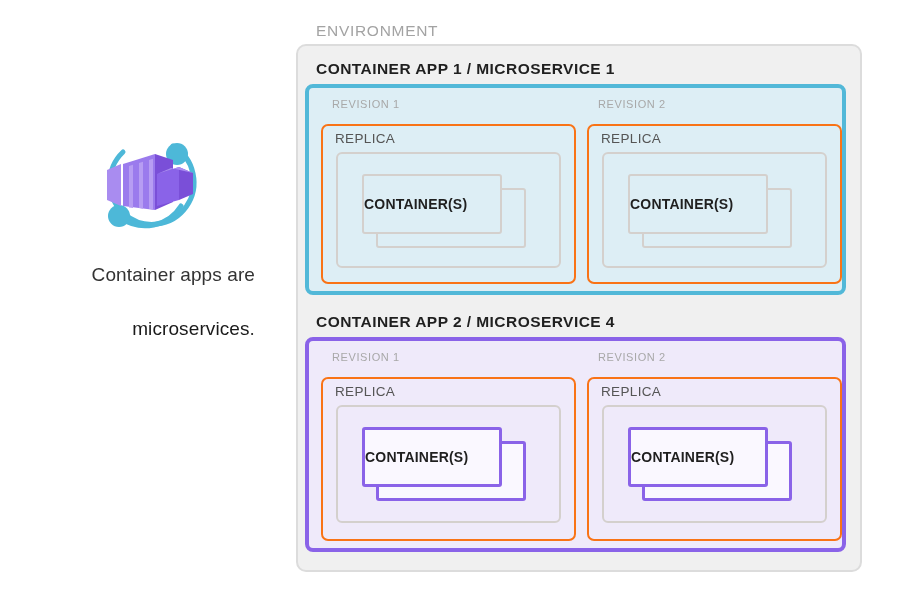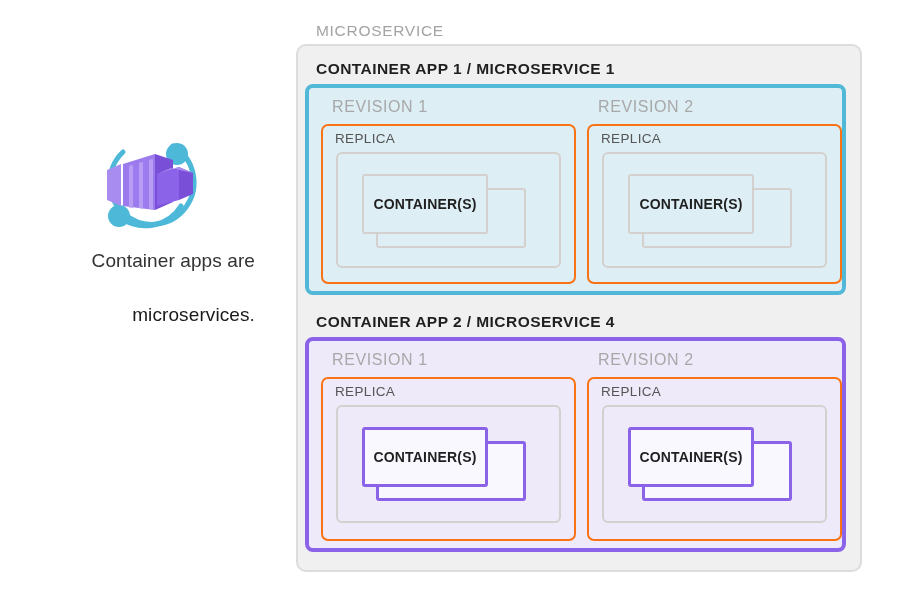--- a/index.html
+++ b/index.html
@@ -21,21 +21,21 @@
     position: absolute;
     left: 40px;
     top: 130px;
     width: 215px;
   }
   #brand-icon {
     display: block;
     margin: 0 auto;
   }
   #caption {
-    margin-top: 8px;
+    margin-top: 22px;
     text-align: right;
     font-size: 19px;
     line-height: 1.42;
     color: #333333;
     font-family: "Liberation Sans", sans-serif;
     letter-spacing: 0.1px;
   }
   #caption .strong { font-weight: normal; color: #1a1a1a; }
 
   
@@ -101,21 +101,21 @@
     height: 186px;
   }
   .revision.rev-a { left: 12px; }
   .revision.rev-b { left: 278px; }
   #app2-box .revision { height: 190px; }
 
   .revision-label {
     position: absolute;
     left: 11px;
     top: 0px;
-    font-size: 16px;
+    font-size: 11px;
     letter-spacing: 0.6px;
     color: #a8a8a8;
     font-weight: normal;
   }
 
   
   .replica-box {
     position: absolute;
     left: 0px;
     top: 26px;
@@ -164,27 +164,26 @@
     top: 14px;
     width: 150px;
     height: 60px;
     box-sizing: border-box;
     border-radius: 3px;
   }
   .container-front {
     position: absolute;
     left: 0px;
     top: 0px;
-    width: 126px;
+    width: 140px;
     height: 60px;
     box-sizing: border-box;
     border-radius: 3px;
     display: flex;
     align-items: center;
-    justify-content: center;
   }
   .container-label {
     font-size: 14px;
     font-weight: bold;
     letter-spacing: 0.2px;
     color: #1f1f1f;
   }
 
   
   #app1-box .container-back,
@@ -225,21 +224,21 @@
     <path d="M 64 44 L 78 38 L 100 43 L 86 37 Z" fill="#a98cf0"></path>
   </svg>
 
   <div id="caption">
     <span>Container apps are</span><br>
     <br>
     <span class="strong">microservices</span><span>.</span>
   </div>
 </div>
 
-<div id="environment-label">MICROSERVICE</div>
+<div id="environment-label">ENVIRONMENT</div>
 <div id="environment-box"></div>
 
 <div id="app1-title" class="app-title">CONTAINER APP 1 / MICROSERVICE 1</div>
 <div id="app1-box" class="app-box">
 
   <div class="revision rev-a">
     <div class="revision-label">REVISION 1</div>
     <div class="replica-box">
       <div class="replica-label">REPLICA</div>
       <div class="inner-box">

